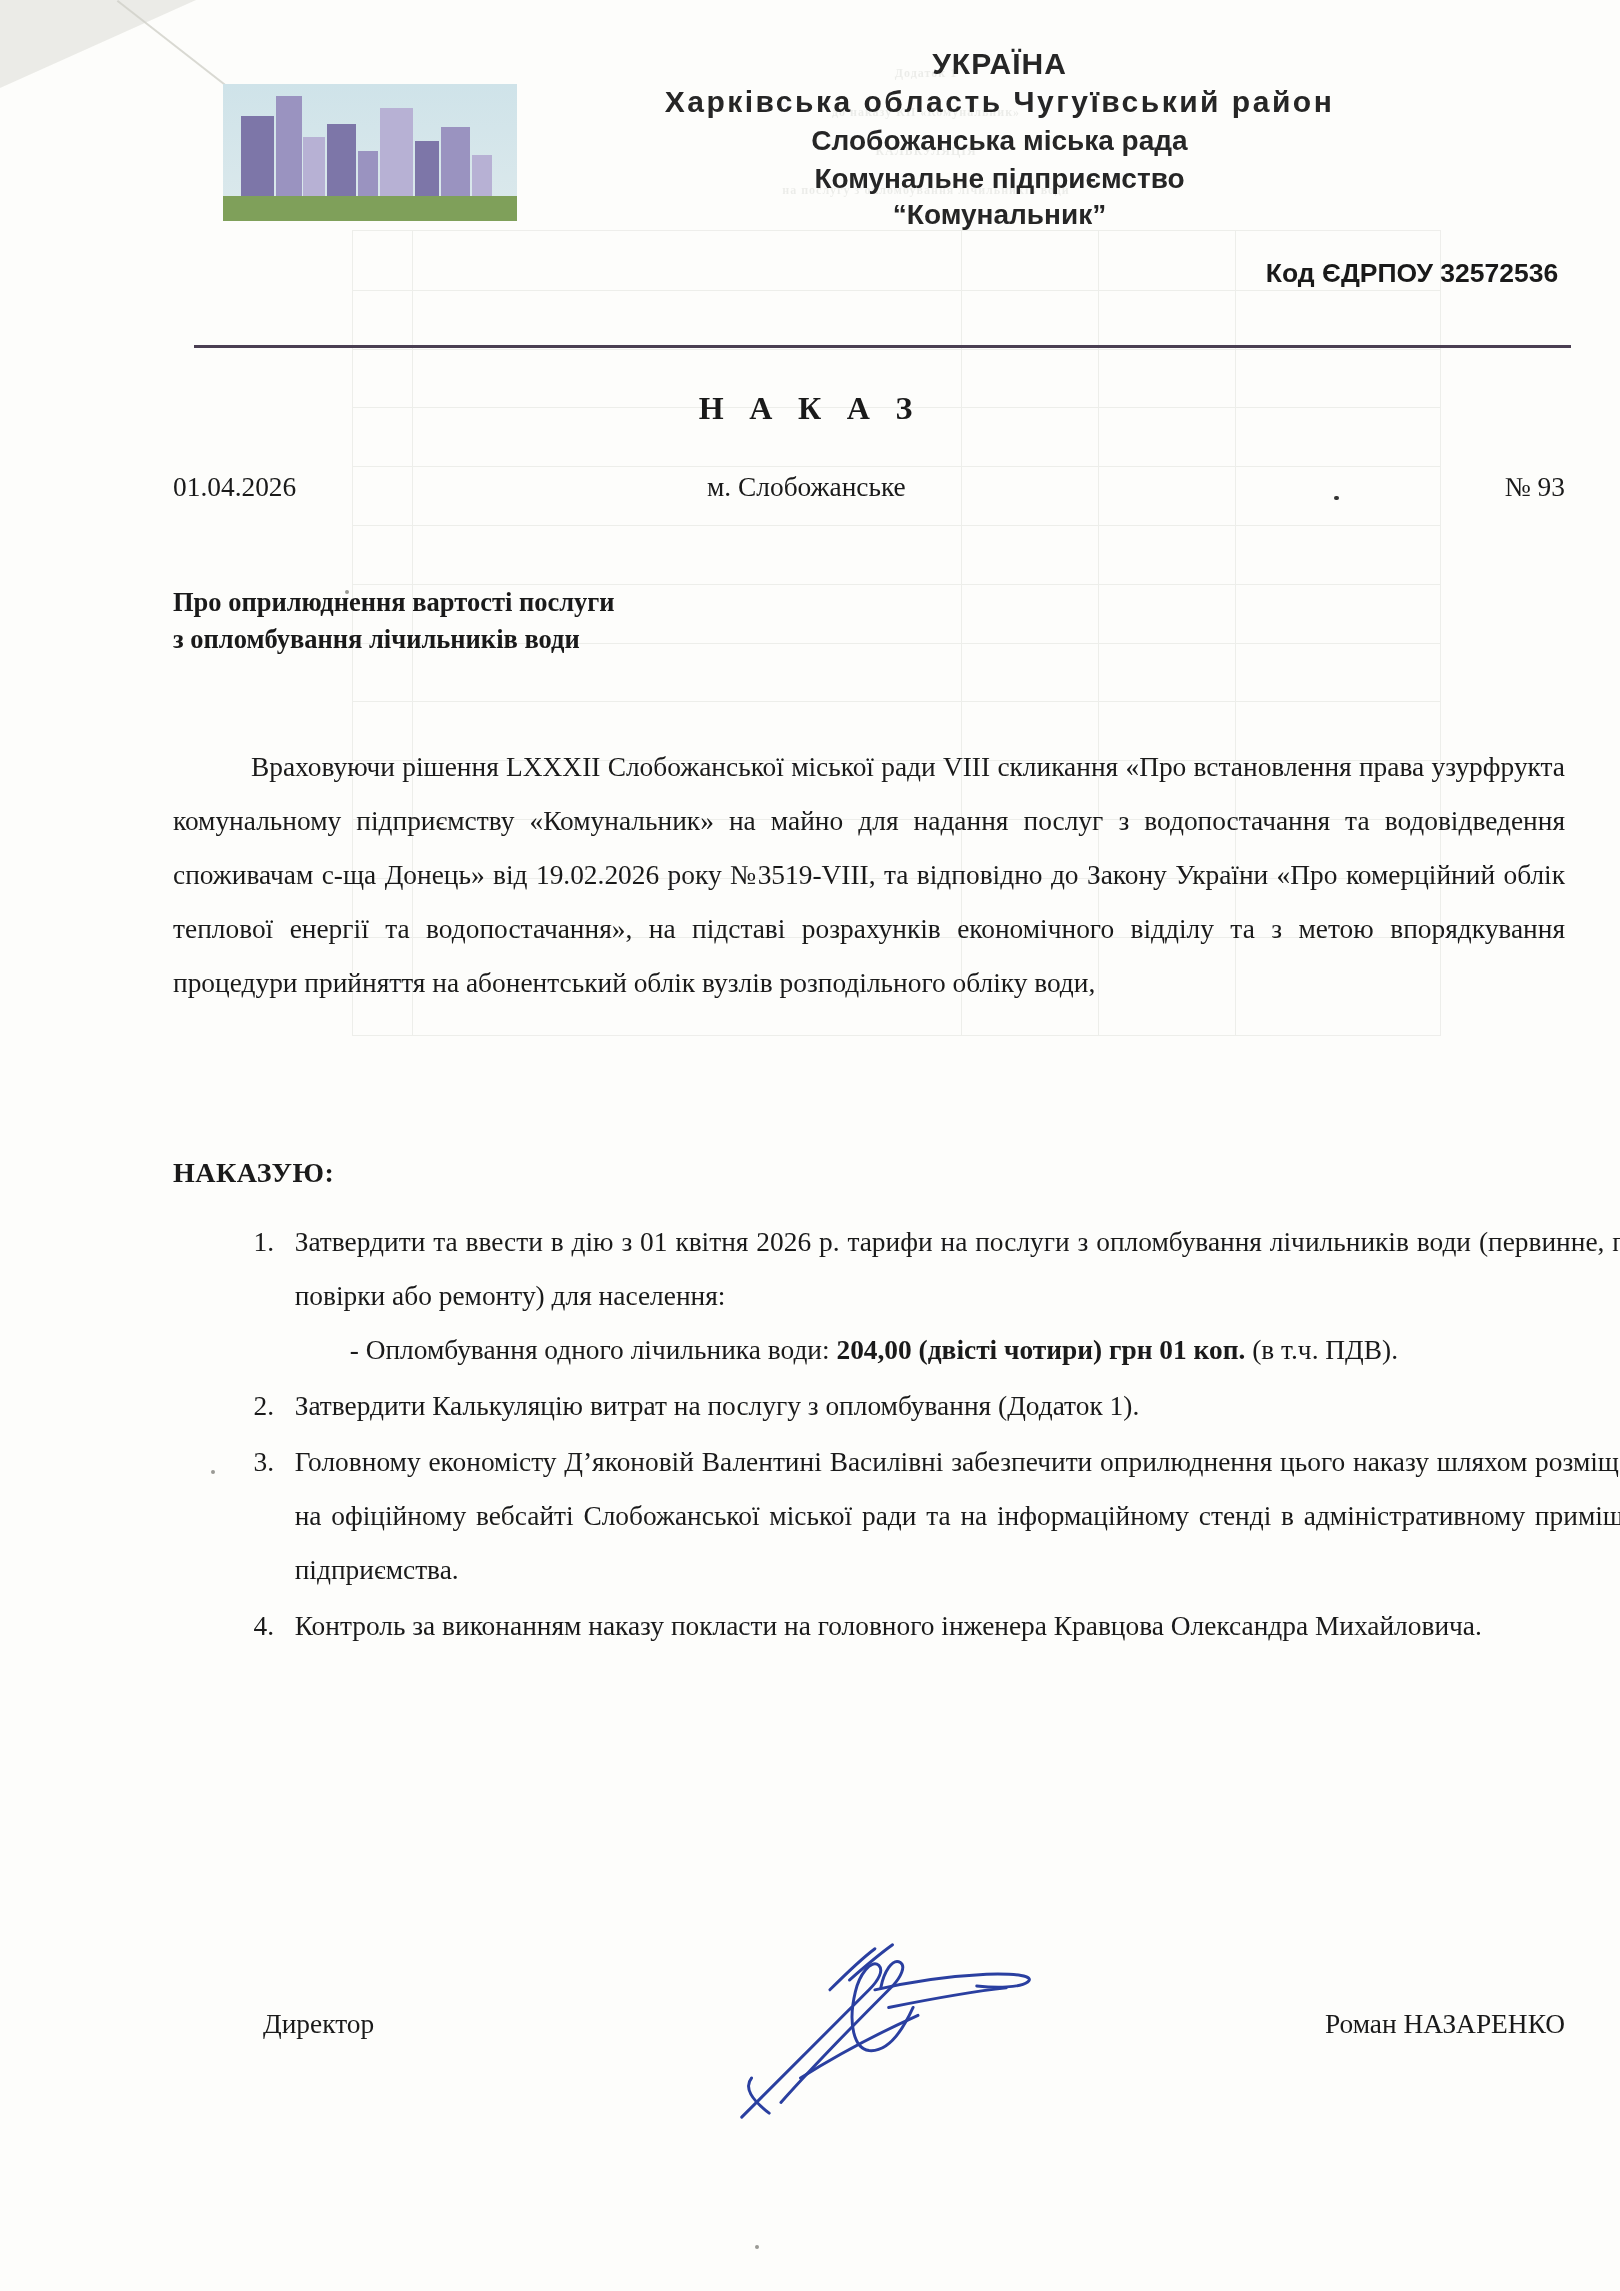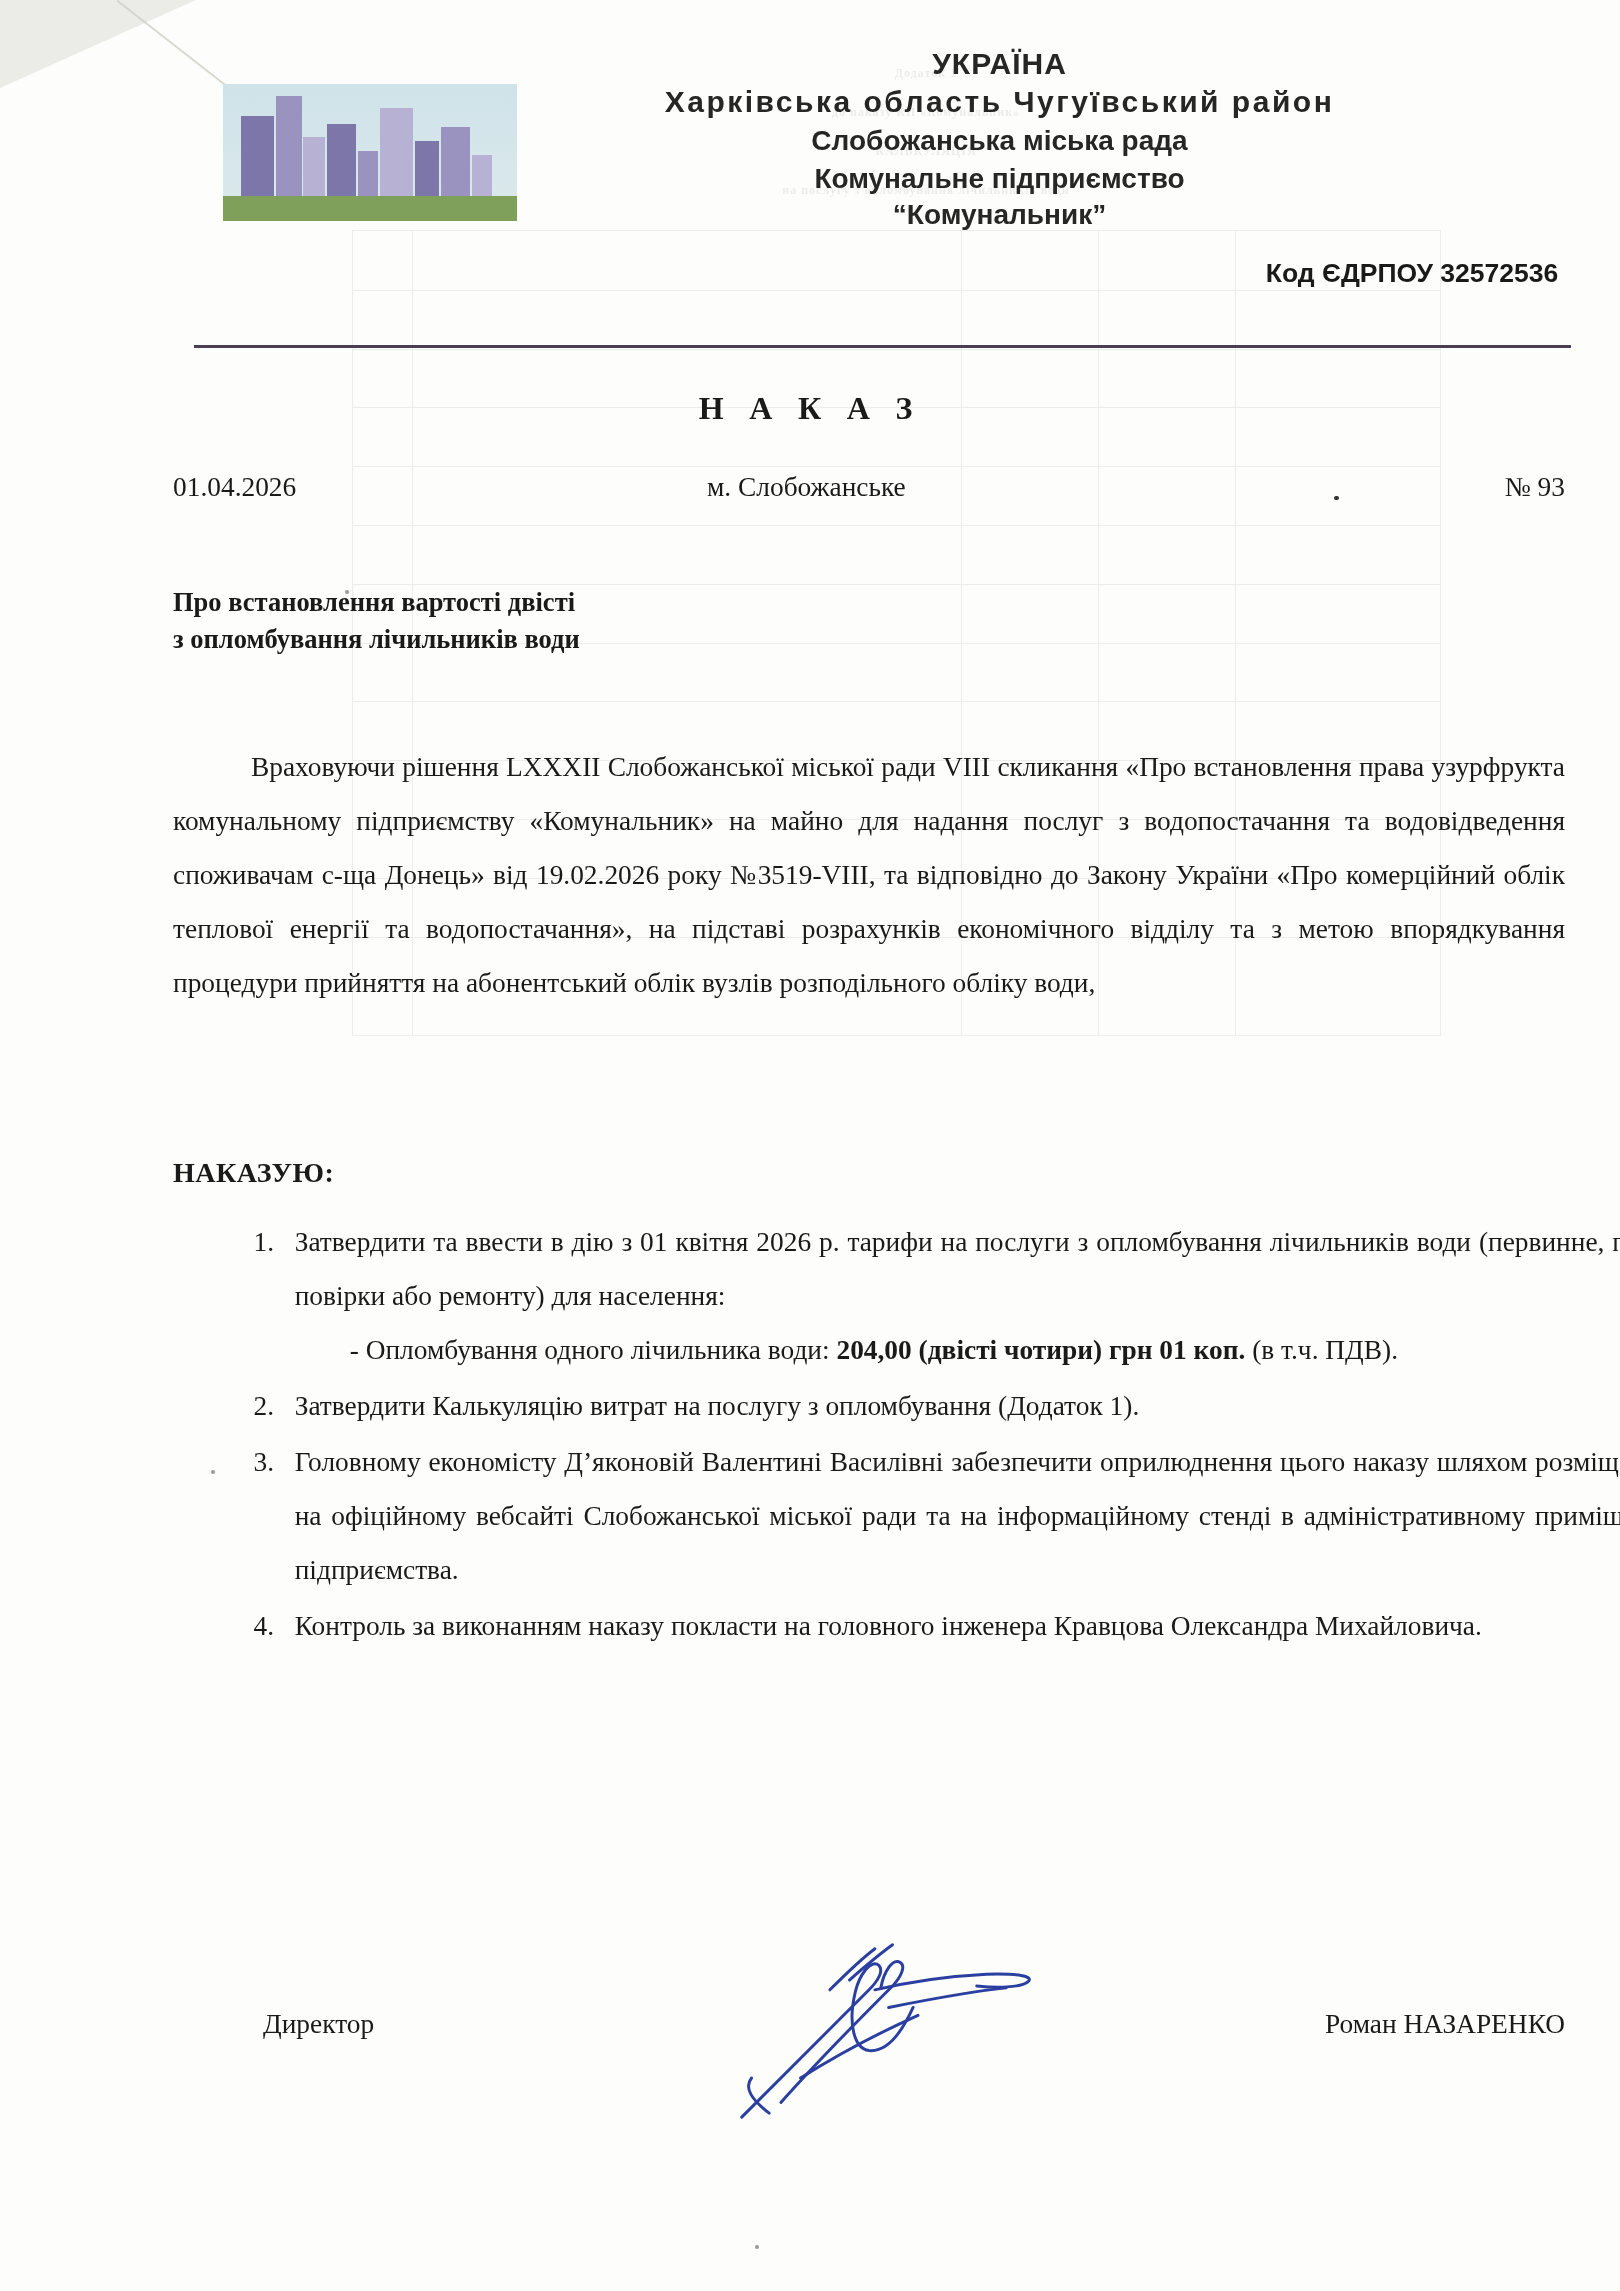--- a/index.html
+++ b/index.html
@@ -294,21 +294,21 @@
   <div class="doc-title">Н А К А З</div>
 
   <div class="meta">
     <span class="date">01.04.2026</span>
     <span class="place">м. Слобожанське</span>
     <span class="num">№ 93</span>
     <span class="dot"></span>
   </div>
 
   <div class="subject">
-    <div>Про встановлення вартості двісті</div>
+    <div>Про оприлюднення вартості послуги</div>
     <div>з опломбування лічильників води</div>
   </div>
 
   <div class="body-text">
     <p>Враховуючи рішення LXXXII Слобожанської міської ради VIII скликання  «Про встановлення права узурфрукта комунальному підприємству «Комунальник» на майно для надання послуг з водопостачання та водовідведення споживачам с-ща Донець» від 19.02.2026 року №3519-VIII, та відповідно до Закону України «Про комерційний облік теплової енергії та водопостачання», на підставі розрахунків економічного відділу та з метою впорядкування процедури прийняття на абонентський облік вузлів розподільного обліку води,</p>
   </div>
 
   <div class="order-word">НАКАЗУЮ:</div>
 
   <ol class="items">

